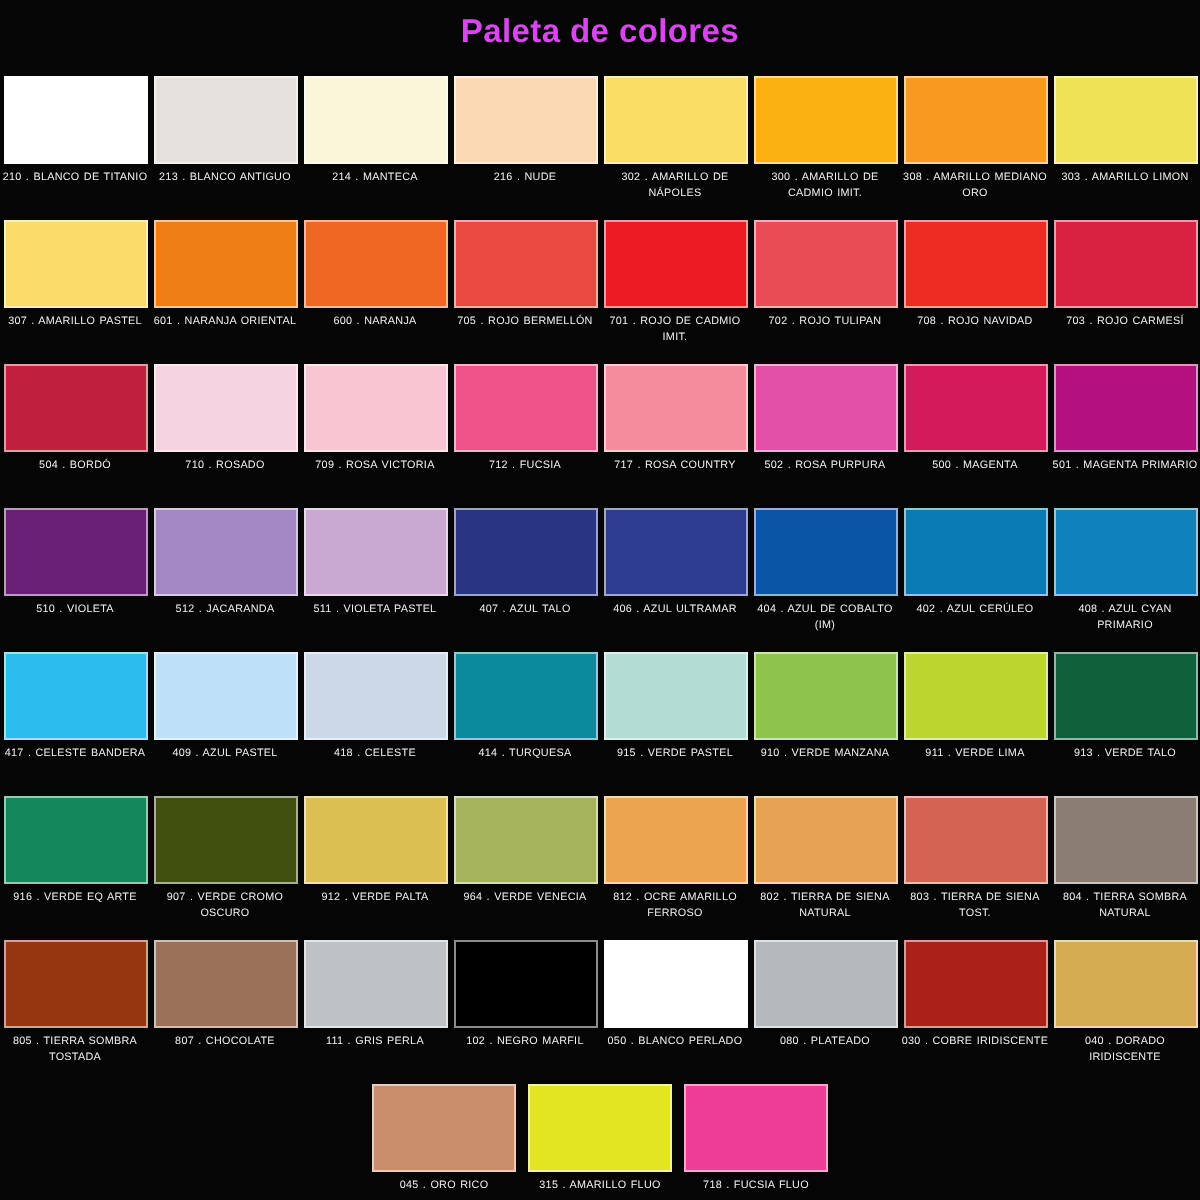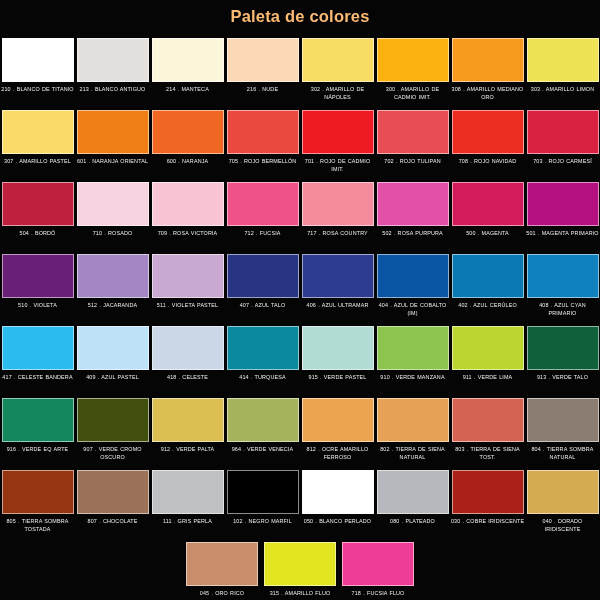--- a/index.html
+++ b/index.html
@@ -26,21 +26,21 @@
     height: 33px;
     display: flex;
     align-items: center;
     justify-content: center;
     background: #050505;
   }
   .title-bar .title-text {
     font-size: 16.5px;
     font-weight: bold;
     letter-spacing: 0.2px;
-    color: #fdba74;
+    color: #d946ef;
     line-height: 1;
   }
   .grid {
     padding: 0 0 0 0;
   }
   .swatch-row {
     display: flex;
     width: 600px;
     height: 72px;
     box-sizing: border-box;

